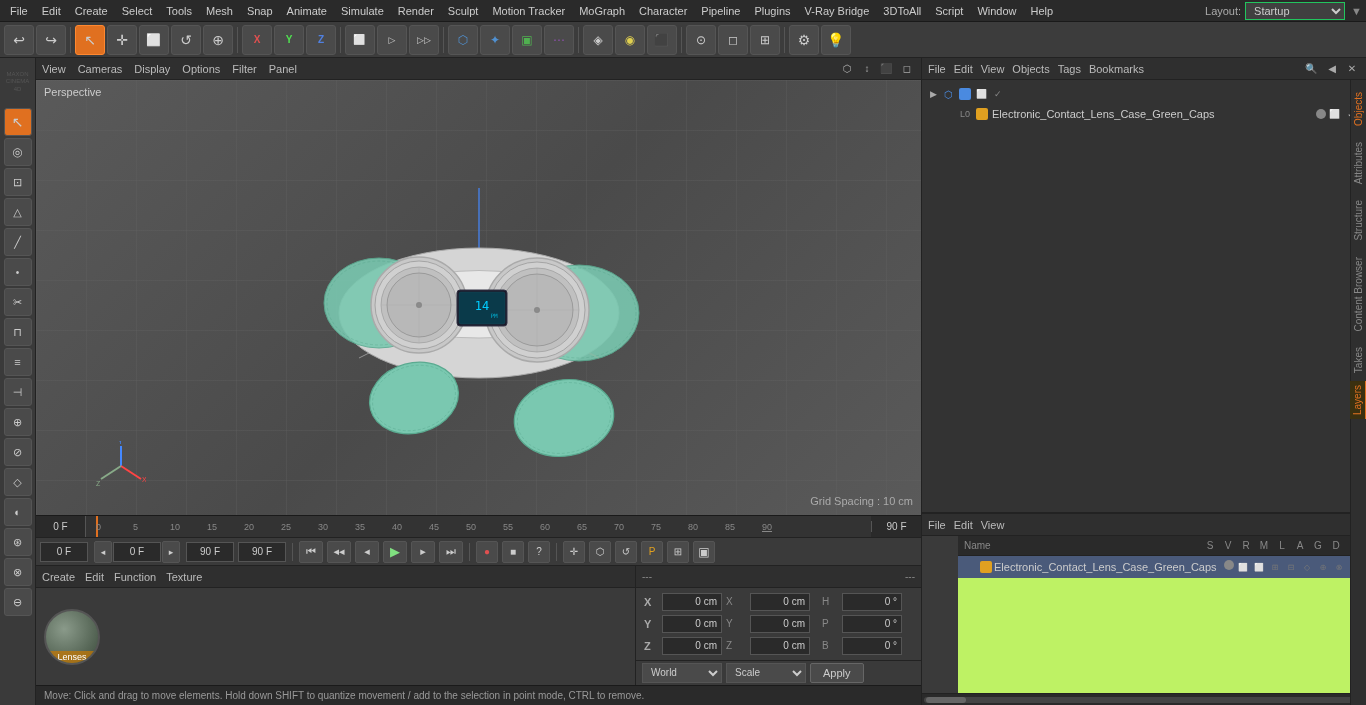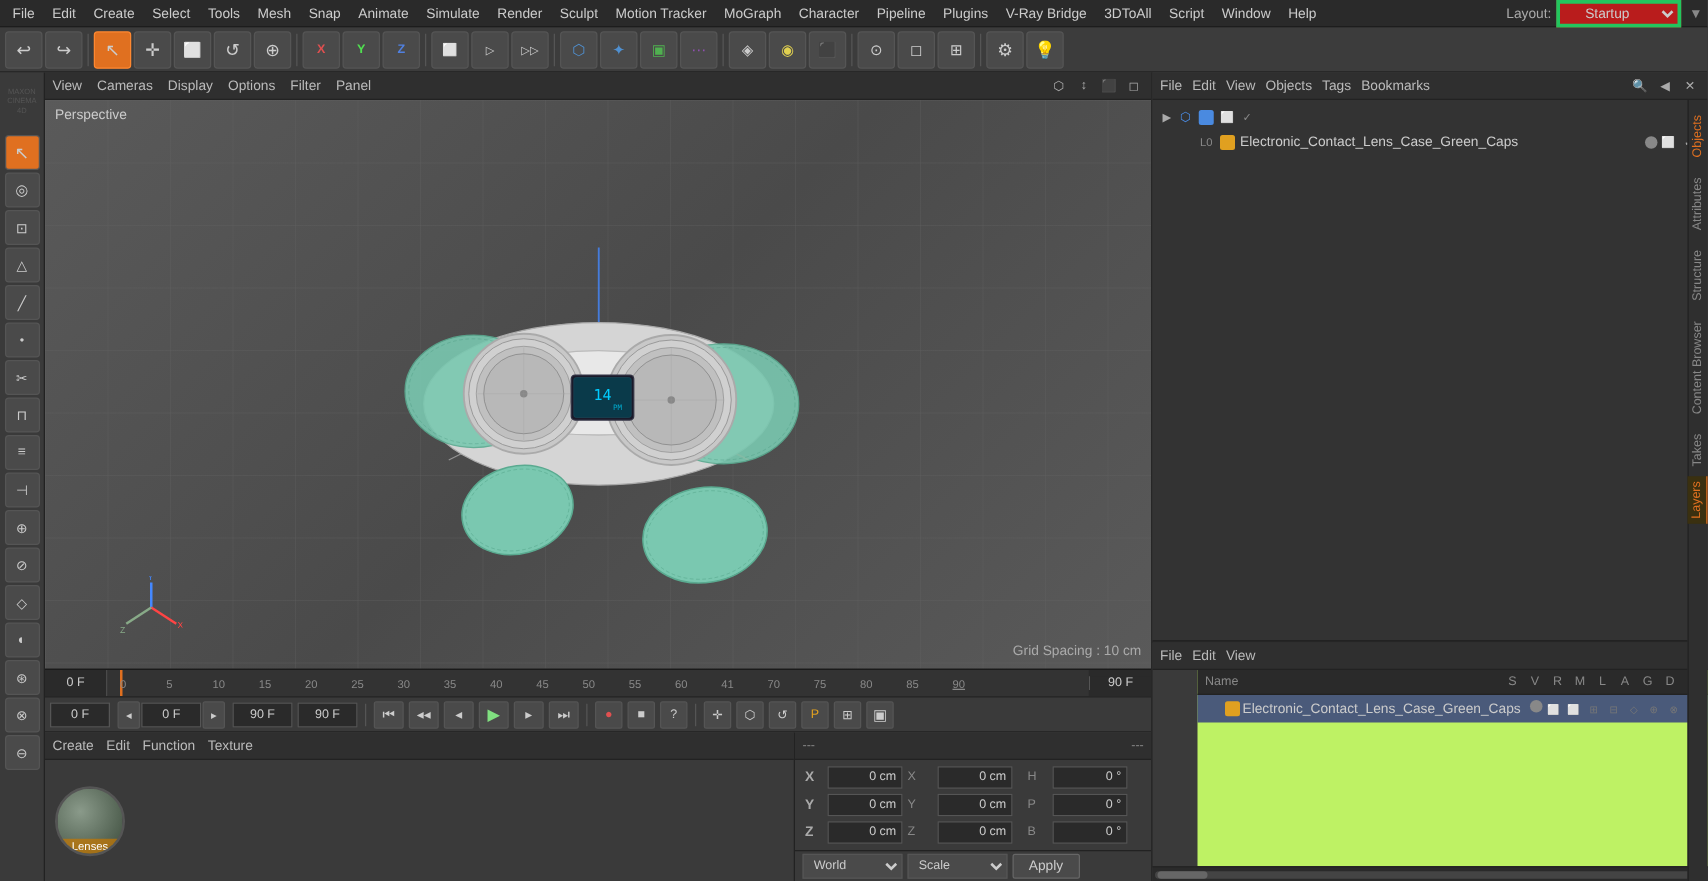--- a/index.html
+++ b/index.html
@@ -34,25 +34,25 @@
     }
 
     .layout-selector {
       margin-left: auto;
       display: flex;
       align-items: center;
       gap: 4px;
     }
     .layout-label { font-size: 11px; color: #aaa; }
     .layout-dropdown {
-      background: #b91c1c;
-      border: 3px solid #22c55e;
-      color: #ccc;
-      font-size: 11px;
-      padding: 1px 16px;
+      background: #404040;
+      border: 1px solid #22c55e;
+      color: #ccc;
+      font-size: 11px;
+      padding: 1px 4px;
       width: 100px;
     }
 
     
     #toolbar-row {
       width: 100%;
       height: 36px;
       background: #3c3c3c;
       display: flex;
       align-items: center;
@@ -862,21 +862,21 @@
           <span style="position:absolute;left:121px;font-size:9px;color:#888;">15</span>
           <span style="position:absolute;left:158px;font-size:9px;color:#888;">20</span>
           <span style="position:absolute;left:195px;font-size:9px;color:#888;">25</span>
           <span style="position:absolute;left:232px;font-size:9px;color:#888;">30</span>
           <span style="position:absolute;left:269px;font-size:9px;color:#888;">35</span>
           <span style="position:absolute;left:306px;font-size:9px;color:#888;">40</span>
           <span style="position:absolute;left:343px;font-size:9px;color:#888;">45</span>
           <span style="position:absolute;left:380px;font-size:9px;color:#888;">50</span>
           <span style="position:absolute;left:417px;font-size:9px;color:#888;">55</span>
           <span style="position:absolute;left:454px;font-size:9px;color:#888;">60</span>
-          <span style="position:absolute;left:491px;font-size:9px;color:#888;">41</span>
+          <span style="position:absolute;left:491px;font-size:9px;color:#888;">65</span>
           <span style="position:absolute;left:528px;font-size:9px;color:#888;">70</span>
           <span style="position:absolute;left:565px;font-size:9px;color:#888;">75</span>
           <span style="position:absolute;left:602px;font-size:9px;color:#888;">80</span>
           <span style="position:absolute;left:639px;font-size:9px;color:#888;">85</span>
           <span style="position:absolute;left:676px;font-size:9px;color:#888;text-decoration:underline;">90</span>
         </div>
       </div>
       <div style="width:50px;background:#2a2a2a;text-align:center;font-size:10px;color:#ccc;display:flex;align-items:center;justify-content:center;border-left:1px solid #555;">90 F</div>
     </div>
 
@@ -962,20 +962,23 @@
           </select>
           <select class="coords-dropdown">
             <option>Scale</option>
           </select>
           <button class="apply-btn">Apply</button>
         </div>
       </div>
 
     </div>
 
+    <div id="status-bar">
+      <span class="status-text">Move: Click and drag to move elements. Hold down SHIFT to quantize movement / add to the selection in point mode, CTRL to remove.</span>
+    </div>
 
   </div>
 
   <div id="right-panel" style="position:relative;">
 
     <div id="object-manager">
       <div id="object-manager-header">
         <span class="obj-mgr-menu">File</span>
         <span class="obj-mgr-menu">Edit</span>
         <span class="obj-mgr-menu">View</span>

